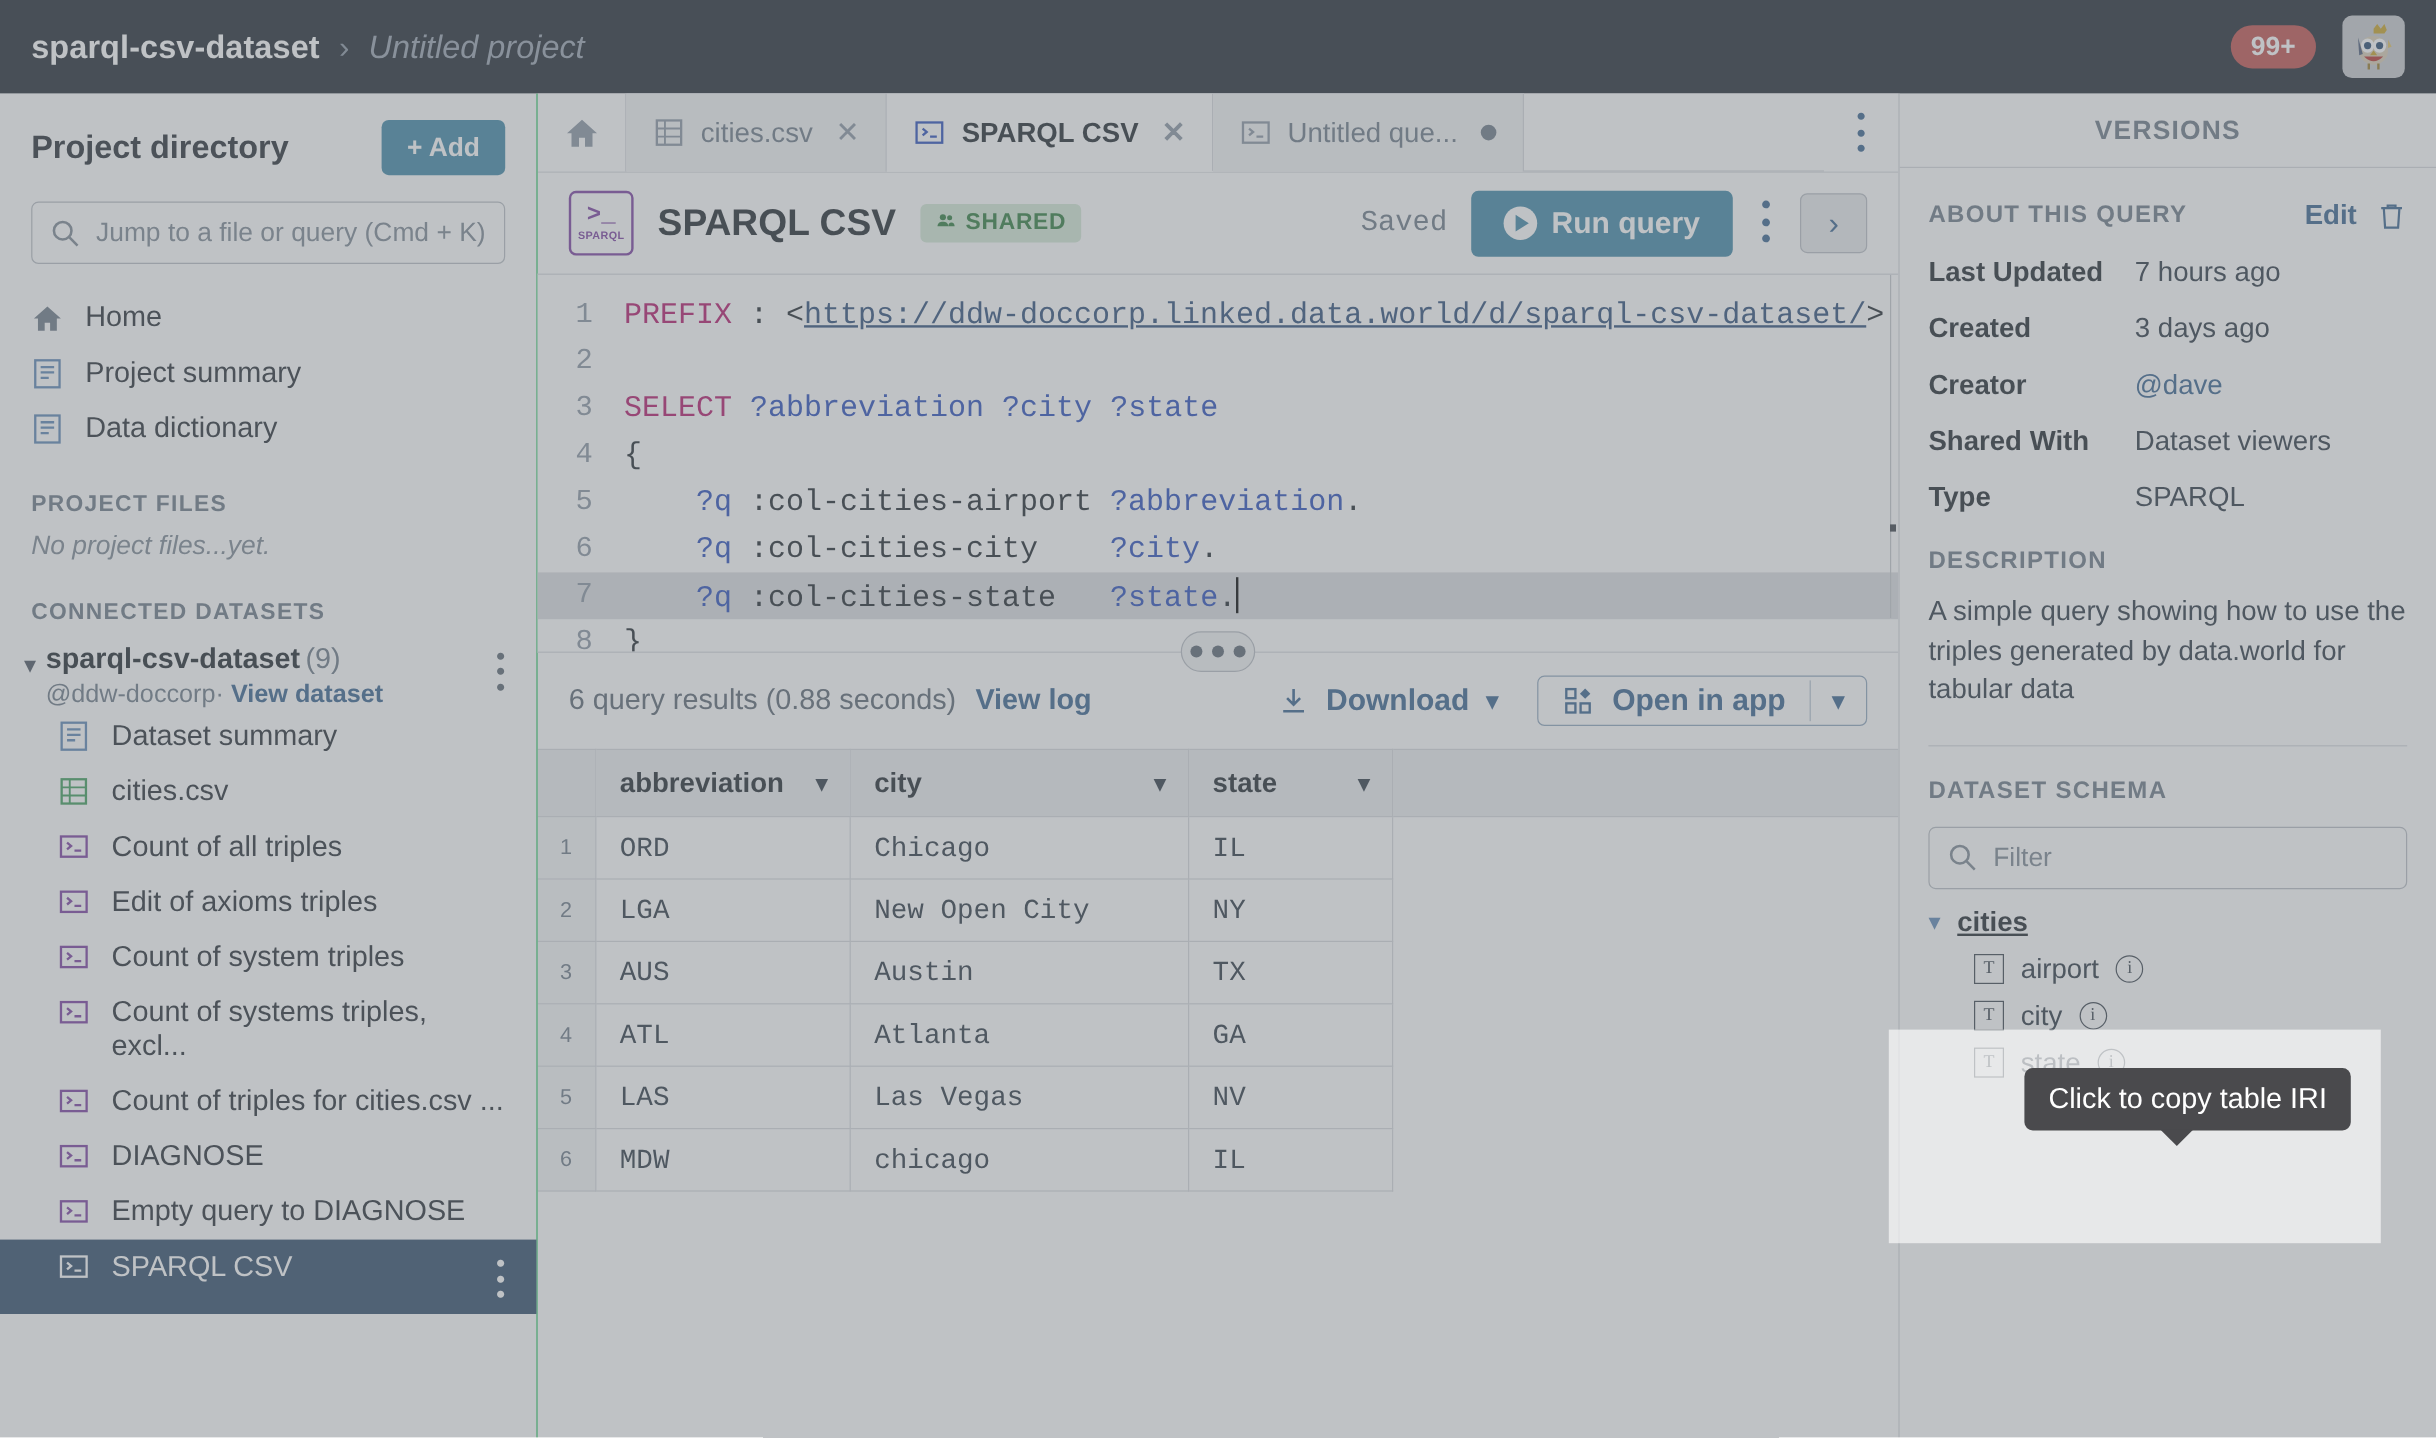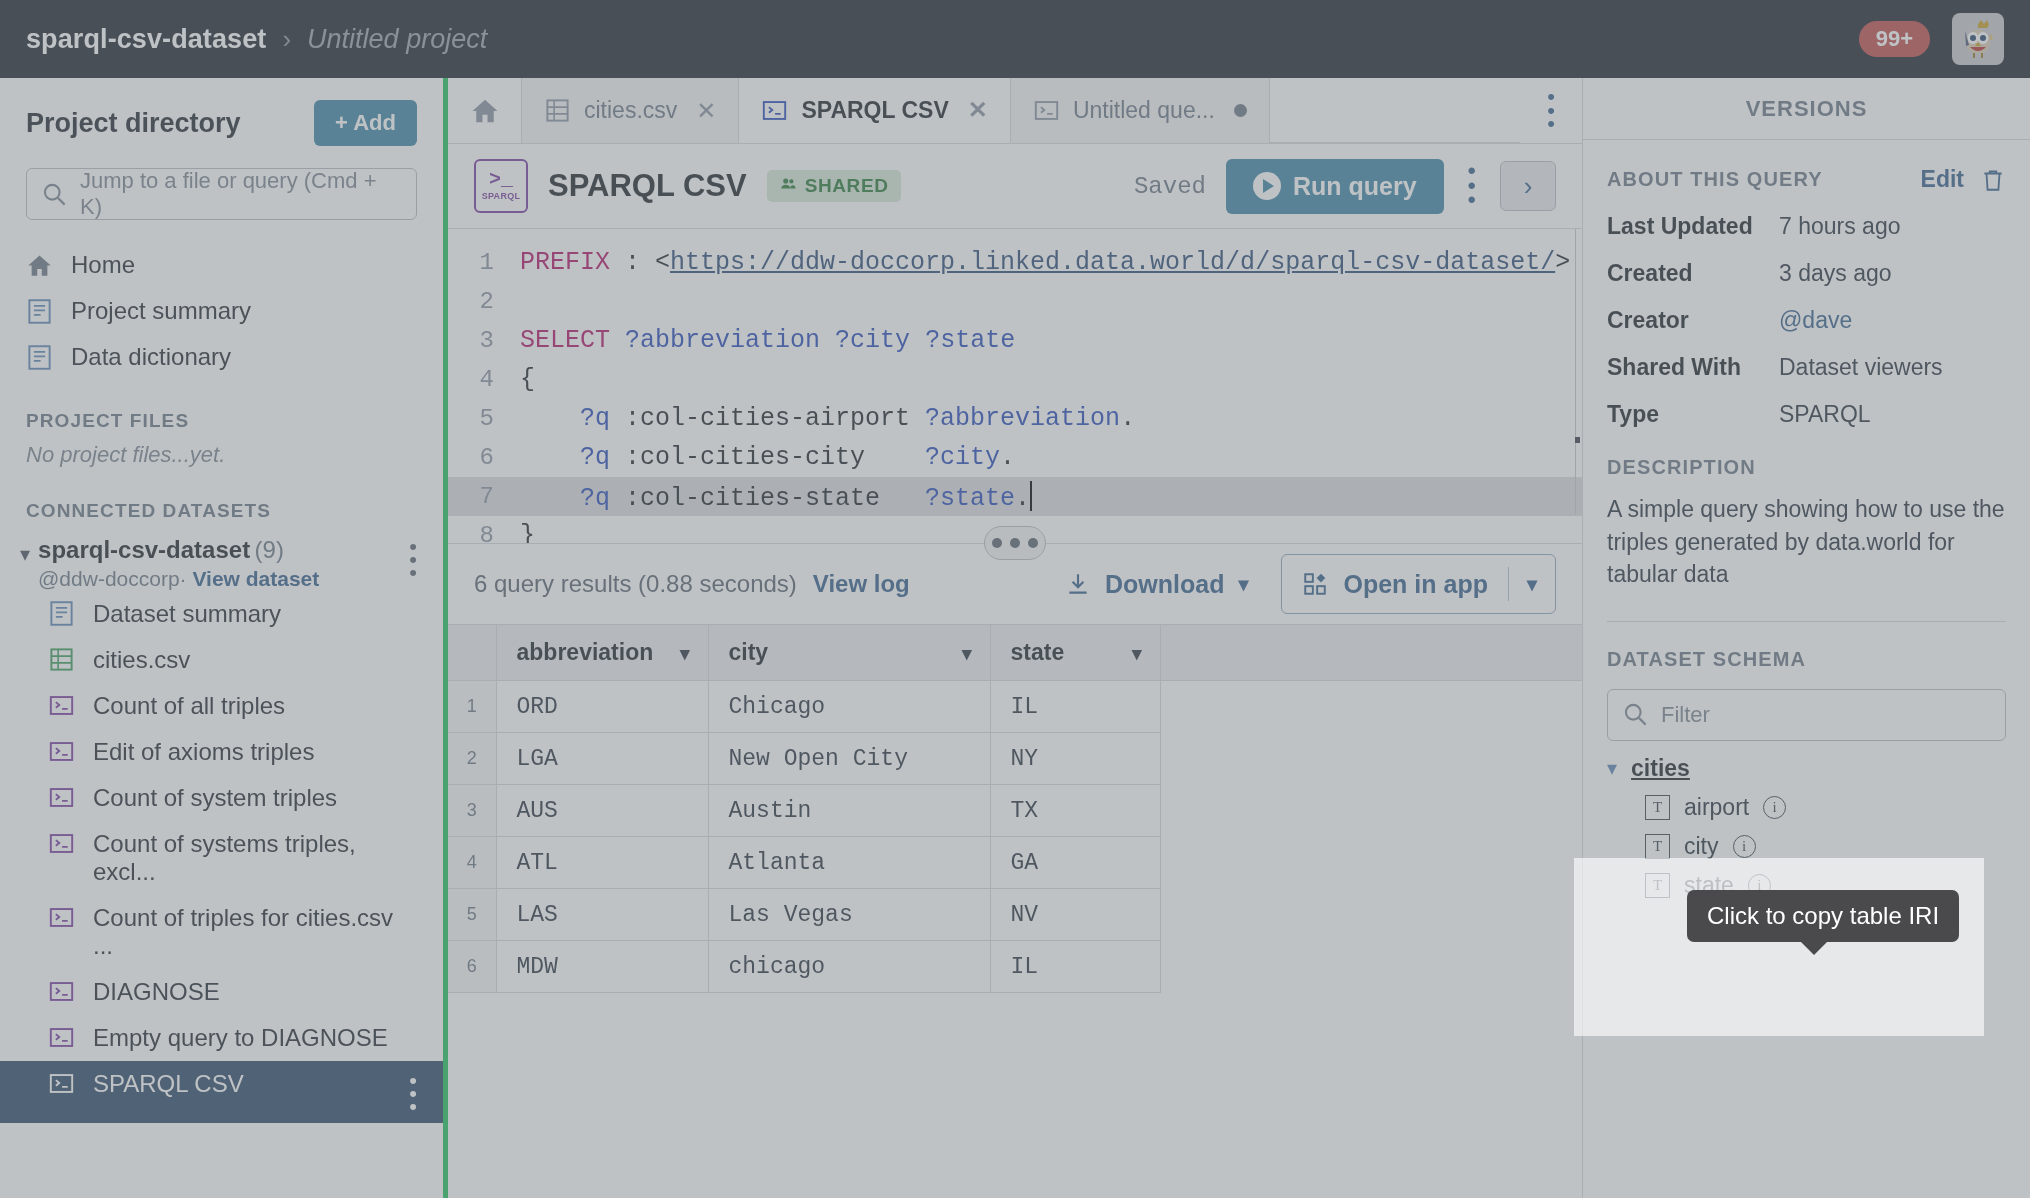--- a/index.html
+++ b/index.html
@@ -30,21 +30,21 @@
     width: 52px; height: 52px; border-radius: 8px; background: #c9cbce;
     display: flex; align-items: center; justify-content: center; font-size: 30px; overflow: hidden;
   }
 
   
   .body-wrap { position: absolute; left: 0; top: 78px; width: 2030px; height: 1120px; display: flex; }
 
   
   .sidebar {
     width: 448px; height: 1120px; background: #ffffff;
-    border-right: 5px solid #22c55e; position: relative;
+    border-right: 1px solid #22c55e; position: relative;
   }
   .sb-head { display: flex; align-items: center; padding: 22px 26px 8px 26px; }
   .sb-title { font-size: 27px; font-weight: 700; color: #262d34; }
   .add-btn {
     margin-left: auto; background: #3f87a6; color: #ffffff; border: none;
     border-radius: 6px; padding: 10px 21px; font-size: 22px; font-weight: 600;
     font-family: inherit; cursor: pointer;
   }
   .sb-search {
     margin: 14px 26px 0 26px; height: 52px; border: 1px solid #b9bec4;
@@ -164,21 +164,21 @@
   .split-handle i { width: 10px; height: 10px; border-radius: 50%; background: #5b6672; display:block;}
 
   
   .res-bar { height: 80px; display: flex; align-items: center; padding: 0 26px; gap: 16px; background: #fff;}
   .res-count { font-size: 24px; color: #5b6672; }
   .viewlog { font-size: 24px; color: #37628f; font-weight: 700; cursor: pointer;}
   .res-right { margin-left: auto; display: flex; align-items: center; gap: 32px; text-align: center; }
   .dl-btn { display: flex; align-items: center; gap: 14px; color: #37628f; font-size: 25px; font-weight: 700; cursor: pointer;}
   .dl-caret { color: #37628f; font-size: 20px; }
   .openapp {
-    border: 1px solid #8fa6bd; border-radius: 6px; height: 60px; display: flex;
+    border: 1px solid #8fa6bd; border-radius: 6px; height: 42px; display: flex;
     align-items: center; cursor: pointer; color: #37628f; font-weight: 700; font-size: 25px;
   }
   .openapp .inner { display:flex; align-items:center; gap:16px; padding: 0 20px; }
   .openapp .divider { width:1px; height: 34px; background: #b4c2d1; }
   .openapp .cv { padding: 0 18px; font-size: 20px; }
 
   
   .tbl { width: 100%; border-collapse: collapse; table-layout: fixed; background: #fff;}
   .tbl th, .tbl td { border: 1px solid #d7dade; }
   .tbl thead th {

